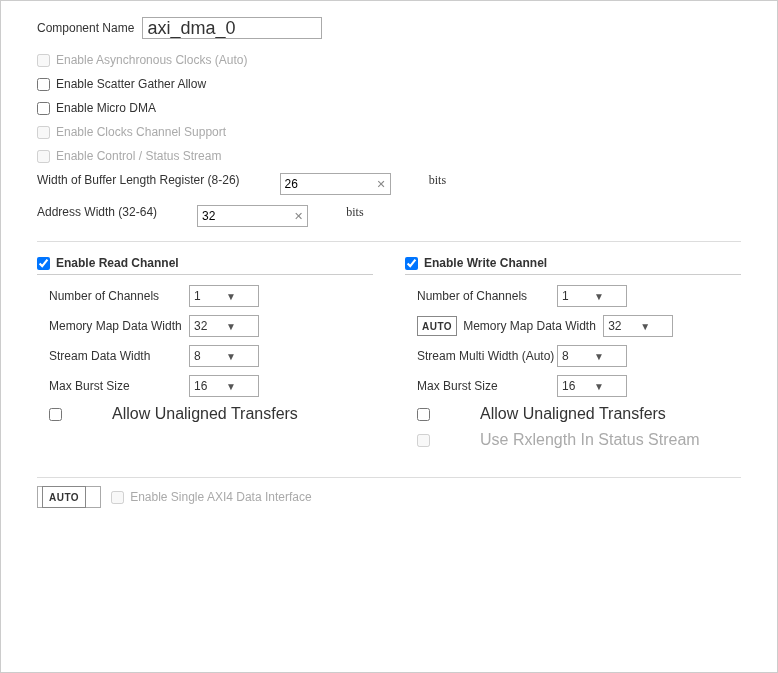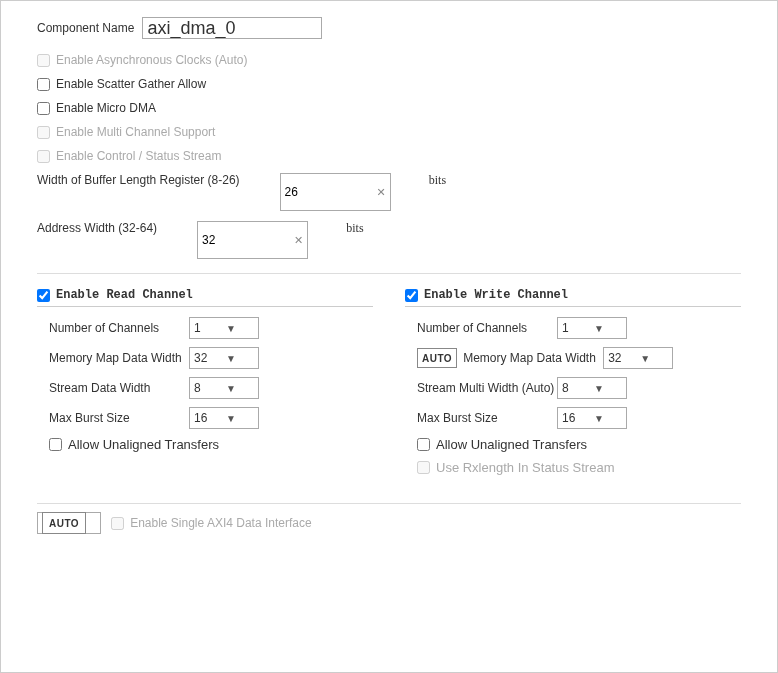--- a/index.html
+++ b/index.html
@@ -63,21 +63,21 @@
     .unit-label {
       font-size: 12px;
       margin-left: 6px;
       font-family: Liberation Serif, serif;
     }
     .input-with-clear {
       display: flex;
       align-items: center;
       border: 1px solid #aaa;
       background: #fff;
-      height: 38px;
+      height: 22px;
       padding: 0 4px;
     }
     .input-with-clear input {
       border: none;
       outline: none;
       font-size: 12px;
       width: 90px;
       background: transparent;
     }
     .input-with-clear .clear-x {
@@ -106,21 +106,20 @@
       margin-bottom: 10px;
       border-bottom: 1px solid #ccc;
       padding-bottom: 4px;
     }
     .channel-header input[type=checkbox] {
       margin-right: 6px;
     }
     .channel-header span {
       font-size: 12px;
       font-weight: bold;
-      font-family: Liberation Mono, monospace;
     }
     .channel-field {
       display: flex;
       align-items: center;
       margin-bottom: 8px;
       padding-left: 12px;
     }
     .channel-field .cf-label {
       font-size: 12px;
       width: 140px;
@@ -162,21 +161,22 @@
     .allow-unaligned {
       display: flex;
       align-items: center;
       margin-bottom: 8px;
       padding-left: 12px;
     }
     .allow-unaligned input[type=checkbox] {
       margin-right: 6px;
     }
     .allow-unaligned span {
-      font-size: 13px;
+      font-size: 16px;
+      margin-left: 44px;
     }
     .bottom-section {
       display: flex;
       align-items: center;
       margin-top: 20px;
       padding-top: 8px;
       border-top: 1px solid #ddd;
     }
     .auto-badge-lg {
       background: #fff;
@@ -222,21 +222,21 @@
     <span>Enable Scatter Gather Allow</span>
   </div>
 
   <div class="checkbox-row">
     <input type="checkbox" style="">
     <span>Enable Micro DMA</span>
   </div>
 
   <div class="checkbox-row">
     <input type="checkbox" disabled="" style="">
-    <span class="disabled-text">Enable Multi Channel Support</span>
+    <span class="disabled-text">Enable Clocks Channel Support</span>
   </div>
 
   <div class="checkbox-row">
     <input type="checkbox" disabled="" style="">
     <span class="disabled-text">Enable Control / Status Stream</span>
   </div>
 
   <div class="field-row">
     <span class="field-label">Width of Buffer Length Register (8-26)</span>
     <div class="input-with-clear">

